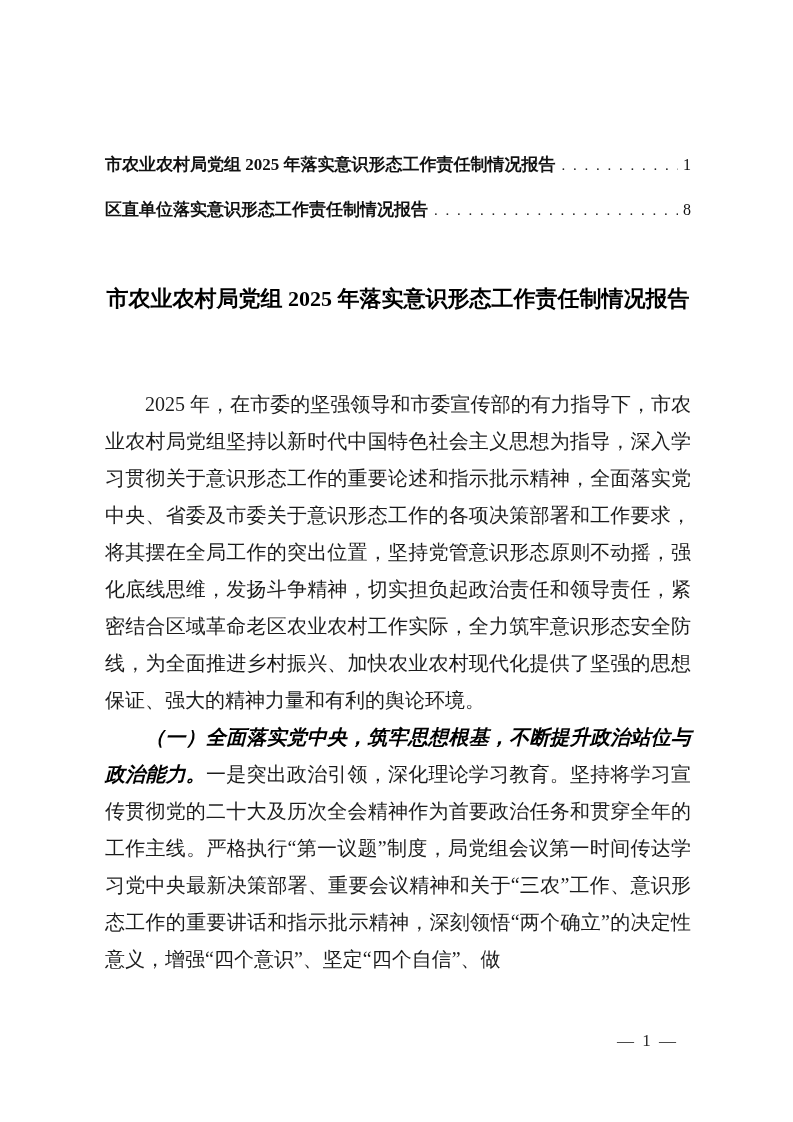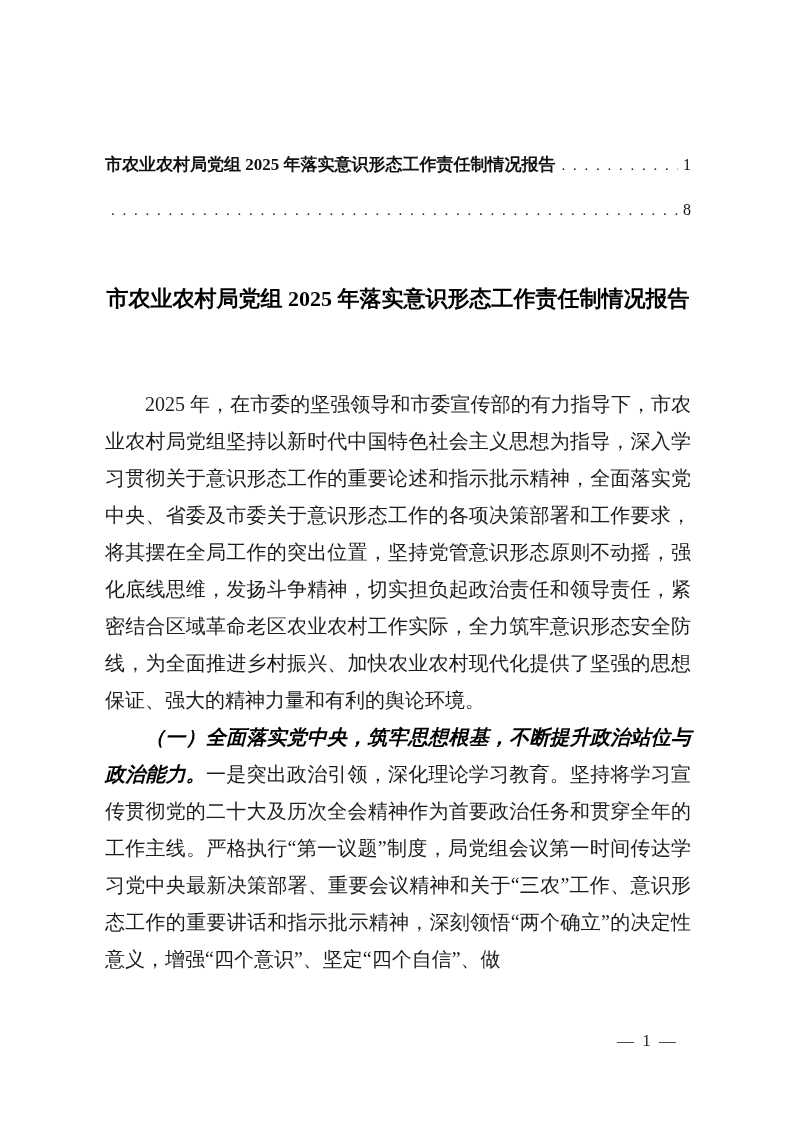--- a/index.html
+++ b/index.html
@@ -99,20 +99,21 @@
 <div class="page">
   <div class="content">
 
     <nav class="toc">
       <div class="toc-entry">
         <span class="toc-title">市农业农村局党组 2025 年落实意识形态工作责任制情况报告</span>
         <span class="toc-dots"></span>
         <span class="toc-page">1</span>
       </div>
       <div class="toc-entry">
+        <span class="toc-title">区直单位落实意识形态工作责任制情况报告</span>
         <span class="toc-dots"></span>
         <span class="toc-page">8</span>
       </div>
     </nav>
 
     <h1 class="doc-title">市农业农村局党组 2025 年落实意识形态工作责任制情况报告</h1>
 
     <p class="body-para para-1">2025 年，在市委的坚强领导和市委宣传部的有力指导下，市农业农村局党组坚持以新时代中国特色社会主义思想为指导，深入学习贯彻关于意识形态工作的重要论述和指示批示精神，全面落实党中央、省委及市委关于意识形态工作的各项决策部署和工作要求，将其摆在全局工作的突出位置，坚持党管意识形态原则不动摇，强化底线思维，发扬斗争精神，切实担负起政治责任和领导责任，紧密结合区域革命老区农业农村工作实际，全力筑牢意识形态安全防线，为全面推进乡村振兴、加快农业农村现代化提供了坚强的思想保证、强大的精神力量和有利的舆论环境。</p>
 
 

